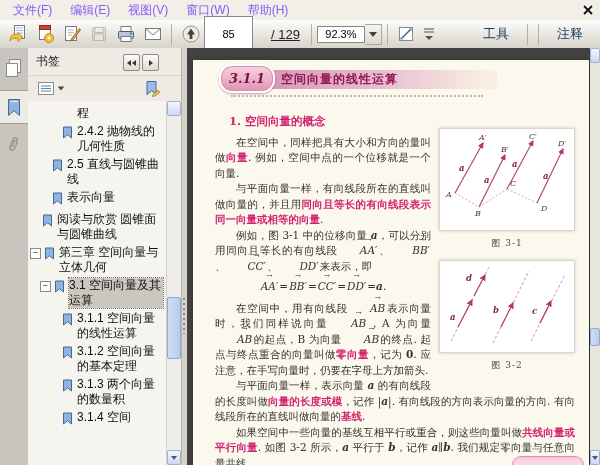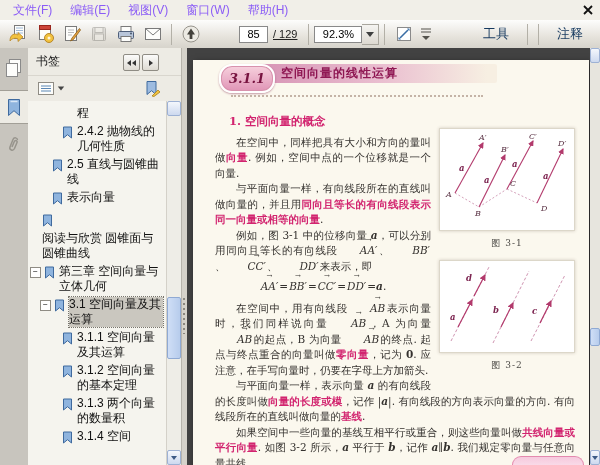--- a/index.html
+++ b/index.html
@@ -13,22 +13,22 @@
   .win-close{position:absolute;right:5px;top:3px;width:14px;height:14px;}
   .win-close svg{display:block;}
 
   
   .toolbar{position:absolute;top:20px;left:0;right:0;height:28px;
            background:linear-gradient(#fdfdfc,#e6e3dc 60%,#d7d4cc);
            border-bottom:1px solid #96938b;display:flex;align-items:center;padding:0 4px;}
   .tb-btn{width:27px;height:24px;display:flex;align-items:center;justify-content:center;border-radius:3px;}
   .tb-sep{width:1px;height:21px;background:#b3b0a7;margin:0 5px;flex:none;}
   .pg-input{width:27px;height:15px;border:1px solid #898989;background:#fff;font-size:11px;
-            text-align:center;font-family:"Liberation Sans",sans-serif;padding:0;margin-left:35px;}
-  .pg-total{font-size:11px;color:#222;margin:0 6px 0 5px;text-decoration:underline;}
+            text-align:center;font-family:"Liberation Sans",sans-serif;padding:10px;}
+  .pg-total{font-size:13px;color:#222;margin:0 6px 0 18px;text-decoration:underline;}
   .zoom-box{width:46px;height:15px;border:1px solid #898989;background:#fff;font-size:11px;
             display:flex;align-items:center;justify-content:center;}
   .zoom-drop{width:16px;height:19px;border:1px solid #a9a69d;border-left:none;background:linear-gradient(#f5f4f1,#ddd9d1);
              display:flex;align-items:center;justify-content:center;}
   .tri-dn{width:0;height:0;border-left:4px solid transparent;border-right:4px solid transparent;border-top:5px solid #3f3f3f;}
   .tb-right{margin-left:auto;display:flex;align-items:center;height:100%;}
   .tb-text-btn{font-size:13px;color:#16395f;padding:0 13px;height:100%;display:flex;align-items:center;}
 
   
   .tabstrip{position:absolute;top:48px;bottom:0;left:0;width:28px;background:#c8c5be;border-right:1px solid #a29f97;}
@@ -70,21 +70,21 @@
              border:1px solid #8fa9d3;border-radius:2px;}
 
   
   .docarea{position:absolute;top:48px;bottom:0;left:187px;right:0;background:#424242;overflow:hidden;}
   .page{position:absolute;left:6px;top:12px;width:396px;height:980px;background:#fbf8ee;
         box-shadow:2px 2px 6px rgba(0,0,0,.55);}
   .pg-inner{padding:3px 14px 0 22px;}
 
   
   .hdr{position:relative;height:38px;}
-  .band{position:absolute;left:30px;top:1px;width:252px;height:19px;border-radius:2px;
+  .band{position:absolute;left:30px;top:7px;width:252px;height:19px;border-radius:2px;
         background:linear-gradient(to right,#d58fb2,#eabfd0 55%,#f7efe2 96%);}
   .band-title{display:block;margin-left:36px;font:bold 12px/19px "DejaVu Serif","Liberation Serif",serif;
               color:#8f1753;letter-spacing:1px;}
   .badge{position:absolute;left:4px;top:1px;width:52px;height:25px;border-radius:13px;
          background:linear-gradient(#f7d2de,#e094b6);border:2px solid #fff;
          box-shadow:0 1px 2px rgba(130,40,80,.45), inset 0 0 0 1px #d892ad;
          display:flex;align-items:center;justify-content:center;
          font:italic bold 13px "DejaVu Serif",serif;color:#771340;}
   .dotline{position:absolute;left:16px;top:32px;width:252px;border-top:2px dotted #c4b3a6;}
 
@@ -272,21 +272,21 @@
                 <path d="M1.5 1 h8 v11 l-4 -3.3 l-4 3.3 z" fill="#8fb4de" stroke="#3f6a9e"></path>
               </svg></span>
             <span class="tlabel">2.5  直线与圆锥曲线</span>
           </div>
           <div class="trow" style="padding-left: 24px;">
             <span class="bm"><svg width="11" height="13">
                 <path d="M1.5 1 h8 v11 l-4 -3.3 l-4 3.3 z" fill="#8fb4de" stroke="#3f6a9e"></path>
               </svg></span>
             <span class="tlabel">表示向量</span>
           </div>
-          <div class="trow" style="padding-left: 14px; flex-direction: column;">
+          <div class="trow" style="padding-left: 14px;">
             <span class="bm"><svg width="11" height="13">
                 <path d="M1.5 1 h8 v11 l-4 -3.3 l-4 3.3 z" fill="#8fb4de" stroke="#3f6a9e"></path>
               </svg></span>
             <span class="tlabel">阅读与欣赏 圆锥面与圆锥曲线</span>
           </div>
           <div class="trow" style="padding-left: 2px;">
             <span class="exp">−</span>
             <span class="bm"><svg width="11" height="13">
                 <path d="M1.5 1 h8 v11 l-4 -3.3 l-4 3.3 z" fill="#8fb4de" stroke="#3f6a9e"></path>
               </svg></span>
@@ -296,21 +296,21 @@
             <span class="exp">−</span>
             <span class="bm"><svg width="11" height="13">
                 <path d="M1.5 1 h8 v11 l-4 -3.3 l-4 3.3 z" fill="#8fb4de" stroke="#3f6a9e"></path>
               </svg></span>
             <span class="tlabel sel">3.1  空间向量及其运算</span>
           </div>
           <div class="trow" style="padding-left: 34px;">
             <span class="bm"><svg width="11" height="13">
                 <path d="M1.5 1 h8 v11 l-4 -3.3 l-4 3.3 z" fill="#8fb4de" stroke="#3f6a9e"></path>
               </svg></span>
-            <span class="tlabel">3.1.1  空间向量及其运算</span>
+            <span class="tlabel">3.1.1  空间向量的线性运算</span>
           </div>
           <div class="trow" style="padding-left: 34px;">
             <span class="bm"><svg width="11" height="13">
                 <path d="M1.5 1 h8 v11 l-4 -3.3 l-4 3.3 z" fill="#8fb4de" stroke="#3f6a9e"></path>
               </svg></span>
             <span class="tlabel">3.1.2  空间向量的基本定理</span>
           </div>
           <div class="trow" style="padding-left: 34px;">
             <span class="bm"><svg width="11" height="13">
                 <path d="M1.5 1 h8 v11 l-4 -3.3 l-4 3.3 z" fill="#8fb4de" stroke="#3f6a9e"></path>

